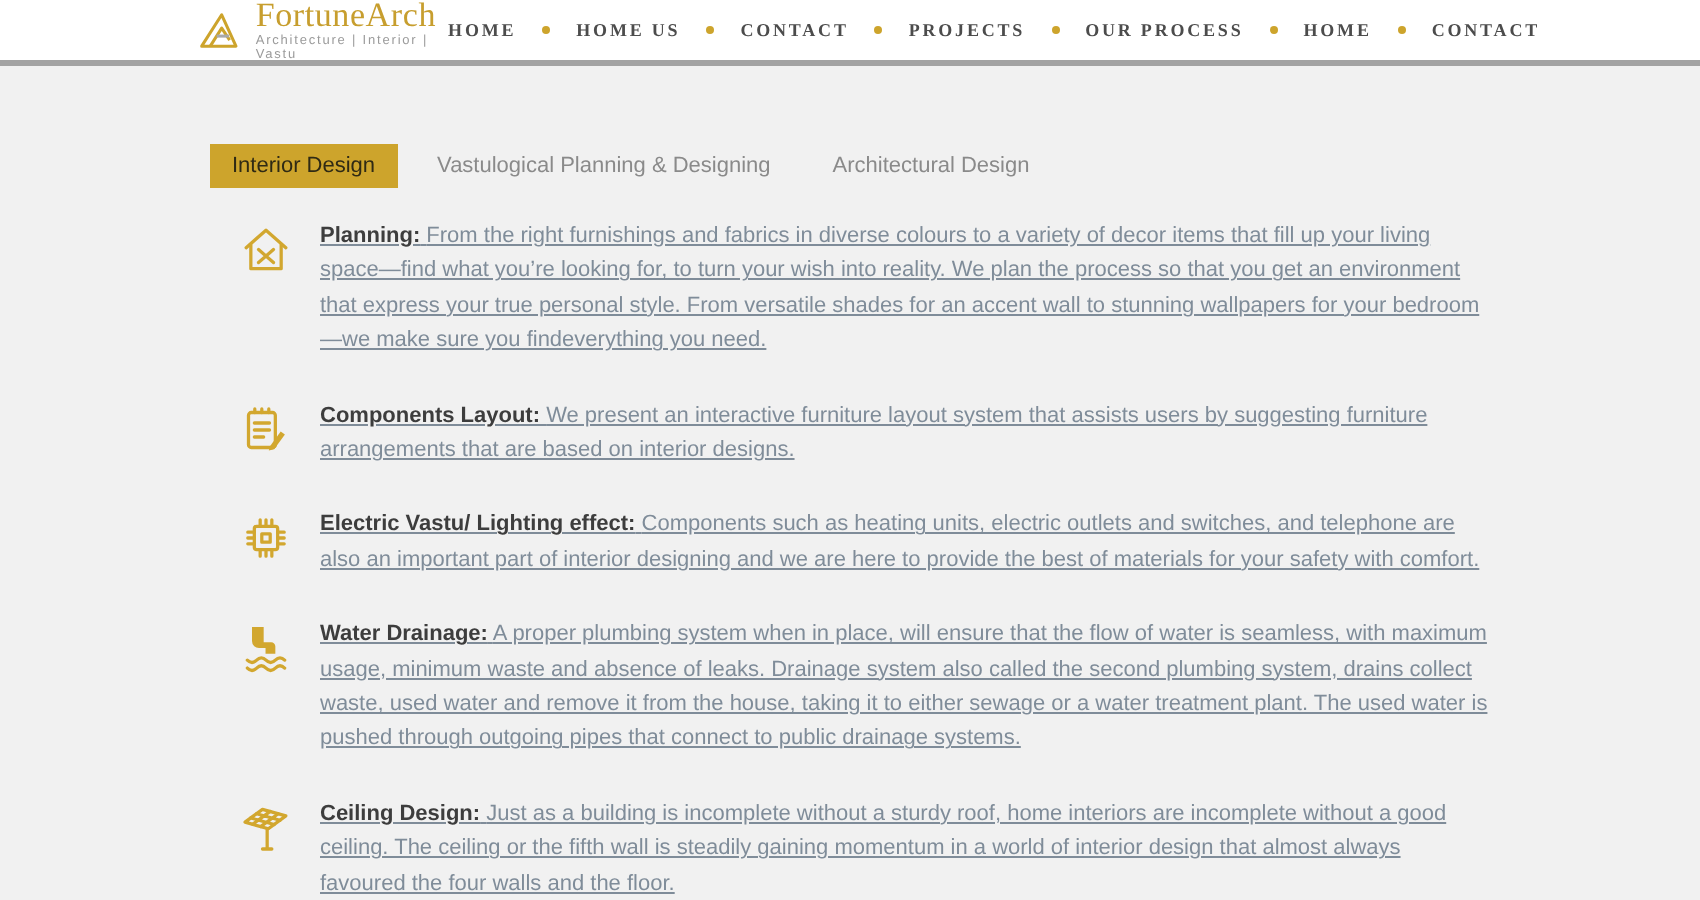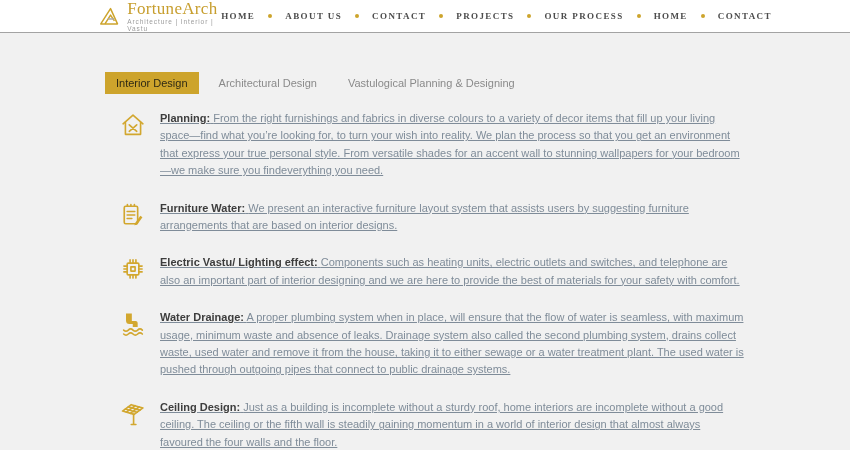--- a/index.html
+++ b/index.html
@@ -13,21 +13,21 @@
   }
   *{margin:0;padding:0;box-sizing:border-box;}
   html,body{width:850px;height:450px;overflow:hidden;}
   body{font-family:"Liberation Sans", sans-serif;background:var(--bg);}
   .page{width:850px;height:450px;background:var(--bg);}
 
   
   header{
     height:33px;background:var(--header-bg);
     display:flex;align-items:center;justify-content:space-between;
-    padding:0 80px 0 98px;border-bottom:1px solid #a3a3a3;
+    padding:0 80px 0 98px;border-bottom:3px solid #a3a3a3;
   }
   .logo{display:flex;align-items:center;gap:7px;cursor:pointer;}
   .logo-mark{width:26px;height:24px;display:inline-flex;}
   .logo-mark svg{width:100%;height:100%;stroke:var(--gold);fill:none;stroke-width:1.6;stroke-linejoin:round;}
   .logo-text{display:flex;flex-direction:column;line-height:1;}
   .brand{font-family:"Liberation Serif", serif;font-size:17px;color:#C79E2E;letter-spacing:.3px;}
   .tagline{font-size:6.5px;color:#9b9b9b;letter-spacing:.9px;margin-top:2px;}
 
   nav{display:flex;align-items:center;}
   nav a{
@@ -80,39 +80,39 @@
         </svg>
       </span>
       <span class="logo-text">
         <span class="brand">FortuneArch</span>
         <span class="tagline">Architecture | Interior | Vastu</span>
       </span>
     </div>
     <nav id="main-nav">
         <a href="#">HOME</a>
         <span class="dot"></span>
-        <a href="#">ABOUT US</a>
+        <a href="#">HOME US</a>
         <span class="dot"></span>
         <a href="#">CONTACT</a>
         <span class="dot"></span>
         <a href="#">PROJECTS</a>
         <span class="dot"></span>
         <a href="#">OUR PROCESS</a>
         <span class="dot"></span>
         <a href="#">HOME</a>
         <span class="dot"></span>
         <a href="#">CONTACT</a>
       </nav>
   </header>
 
   <main>
     <div id="tabs" class="tabs">
         <div class="tab active">Interior Design</div>
+        <div class="tab">Vastulogical Planning &amp; Designing</div>
         <div class="tab">Architectural Design</div>
-        <div class="tab">Vastulogical Planning &amp; Designing</div>
       </div>
     <div id="items" class="items">
         <div class="item">
           <span class="item-icon">
             <svg viewBox="0 0 24 24">
               <path d="M3.5 11L12 3.5 20.5 11"></path>
               <path d="M5.5 9.8V20h13V9.8"></path>
               <path d="M8.8 11.8l6.4 5.6M15.2 11.8l-6.4 5.6"></path>
             </svg>
           </span>
@@ -120,21 +120,21 @@
         </div>
         <div class="item">
           <span class="item-icon">
             <svg viewBox="0 0 24 24">
               <rect x="4.5" y="4.5" width="11.5" height="15" rx="1.2"></rect>
               <path d="M7.2 4.5V3M10.2 4.5V3M13.2 4.5V3"></path>
               <path d="M7 9h6.5M7 12h6.5M7 15h4"></path>
               <path class="fill" d="M13.2 20.8l2.3-.5 4.6-6.4-1.8-1.3-4.6 6.4z"></path>
             </svg>
           </span>
-          <p><strong>Furniture Water:</strong> <span>We present an interactive furniture layout system that assists users by suggesting furniture arrangements that are based on interior designs.</span></p>
+          <p><strong>Components Layout:</strong> <span>We present an interactive furniture layout system that assists users by suggesting furniture arrangements that are based on interior designs.</span></p>
         </div>
         <div class="item">
           <span class="item-icon">
             <svg viewBox="0 0 24 24">
               <rect x="7" y="7" width="10" height="10" rx="1"></rect>
               <rect x="10.2" y="10.2" width="3.6" height="3.6"></rect>
               <path d="M9.5 7V4.2M12 7V4.2M14.5 7V4.2M9.5 19.8V17M12 19.8V17M14.5 19.8V17M7 9.5H4.2M7 12H4.2M7 14.5H4.2M19.8 9.5H17M19.8 12H17M19.8 14.5H17"></path>
             </svg>
           </span>
           <p><strong>Electric Vastu/ Lighting effect:</strong> <span>Components such as heating units, electric outlets and switches, and telephone are also an important part of interior designing and we are here to provide the best of materials for your safety with comfort.</span></p>

